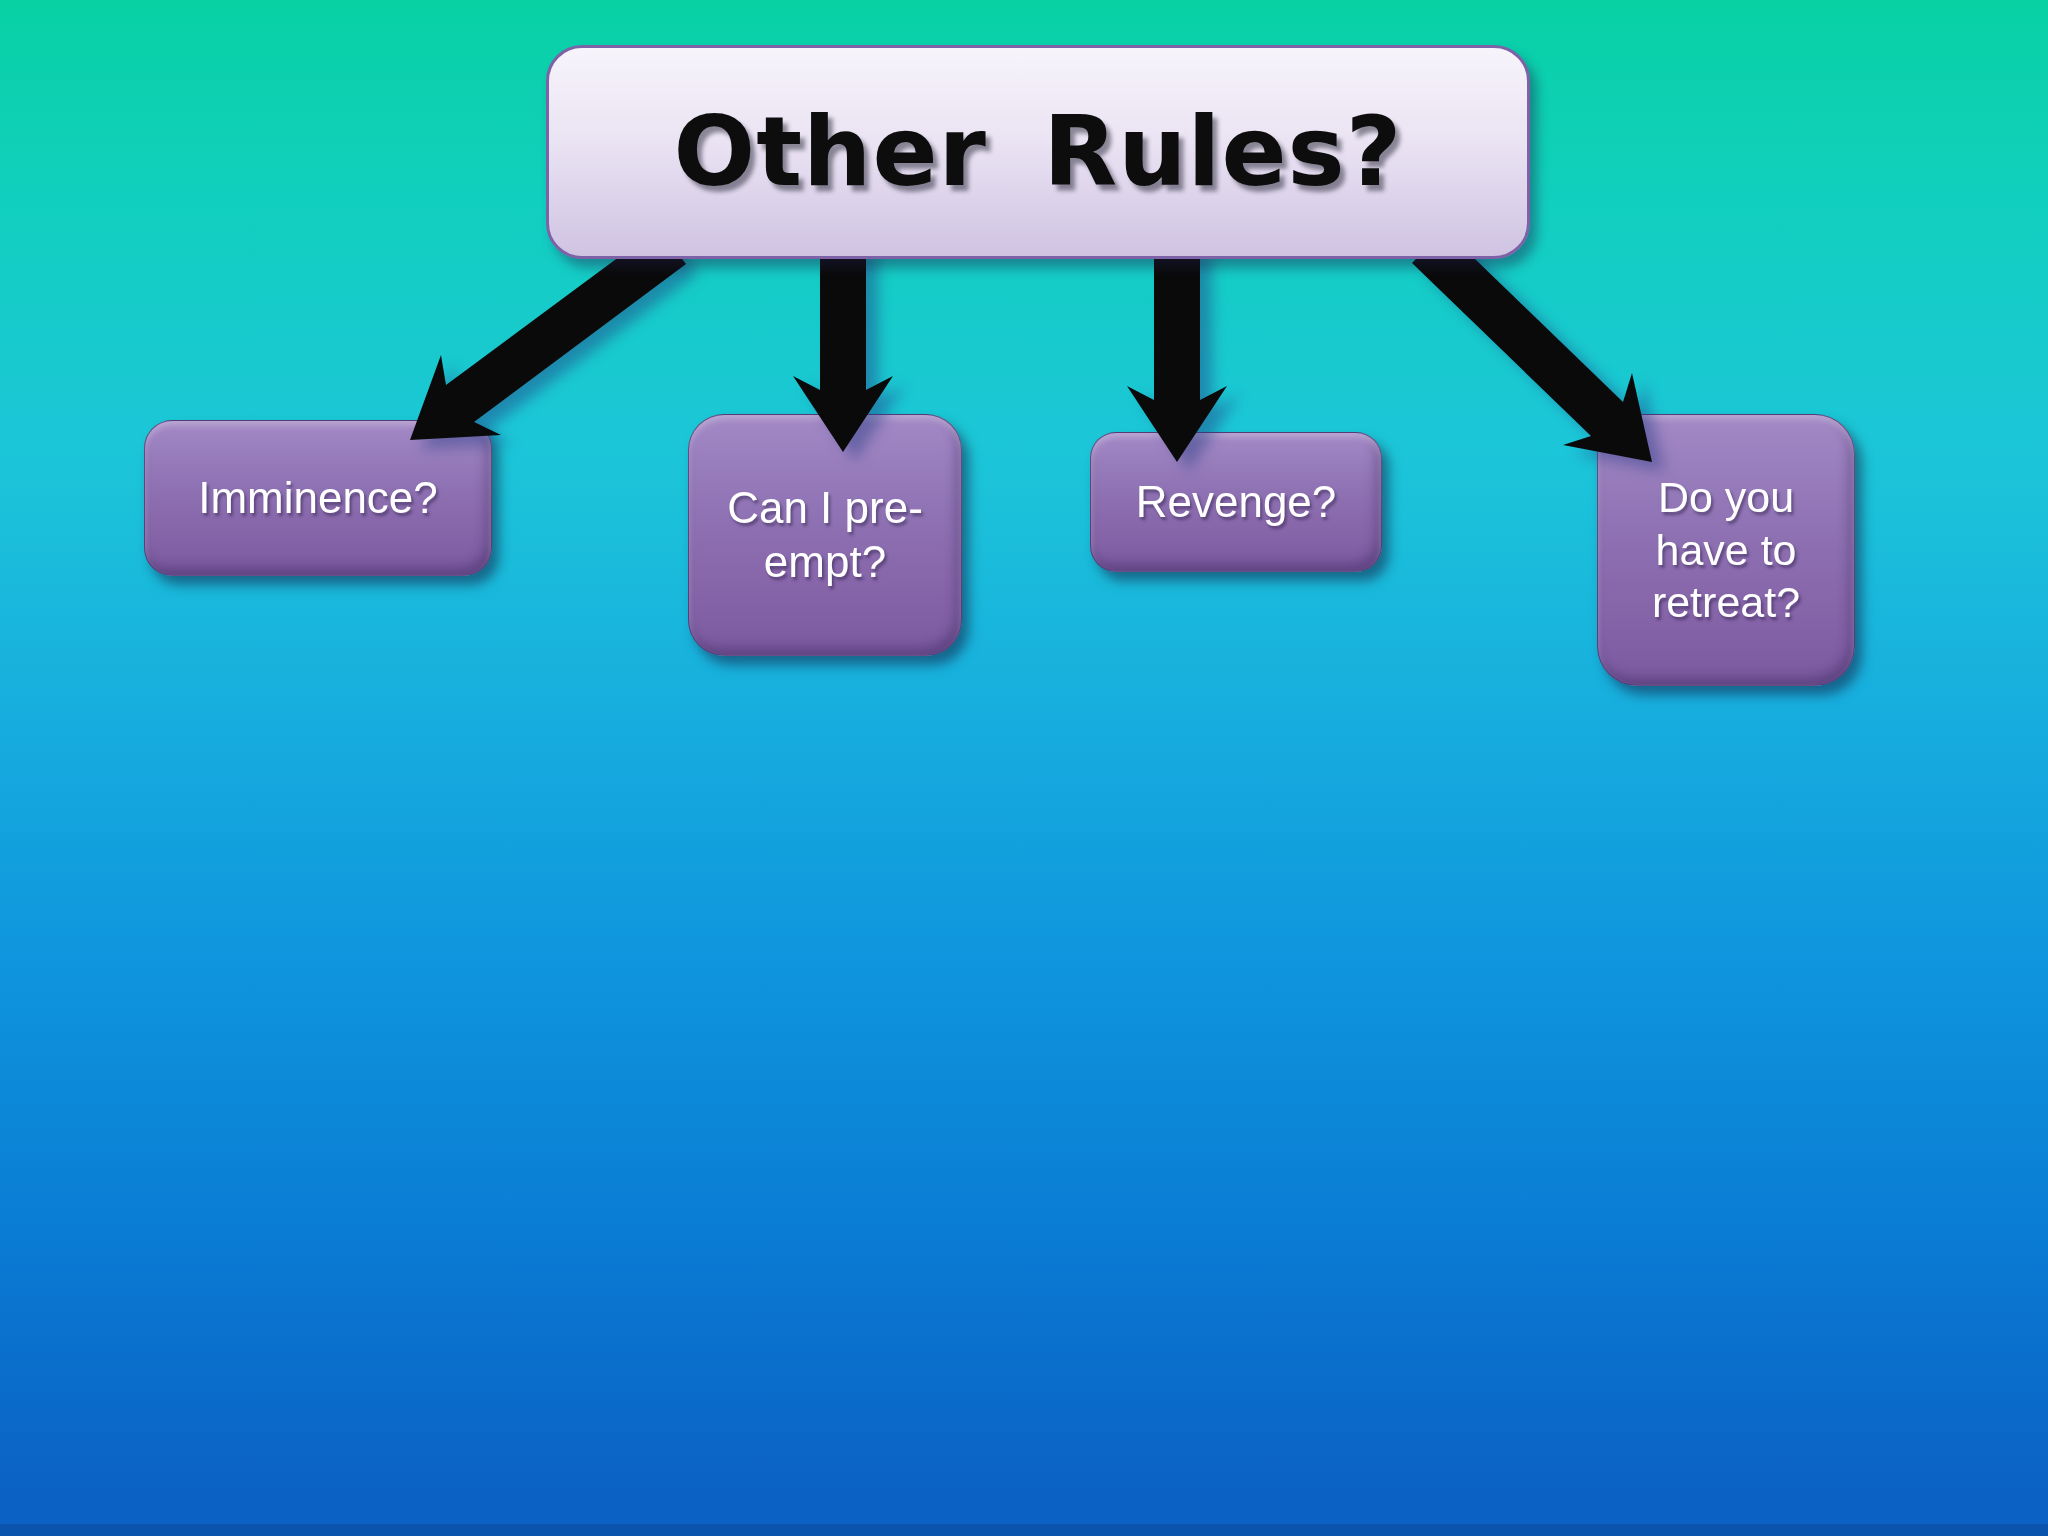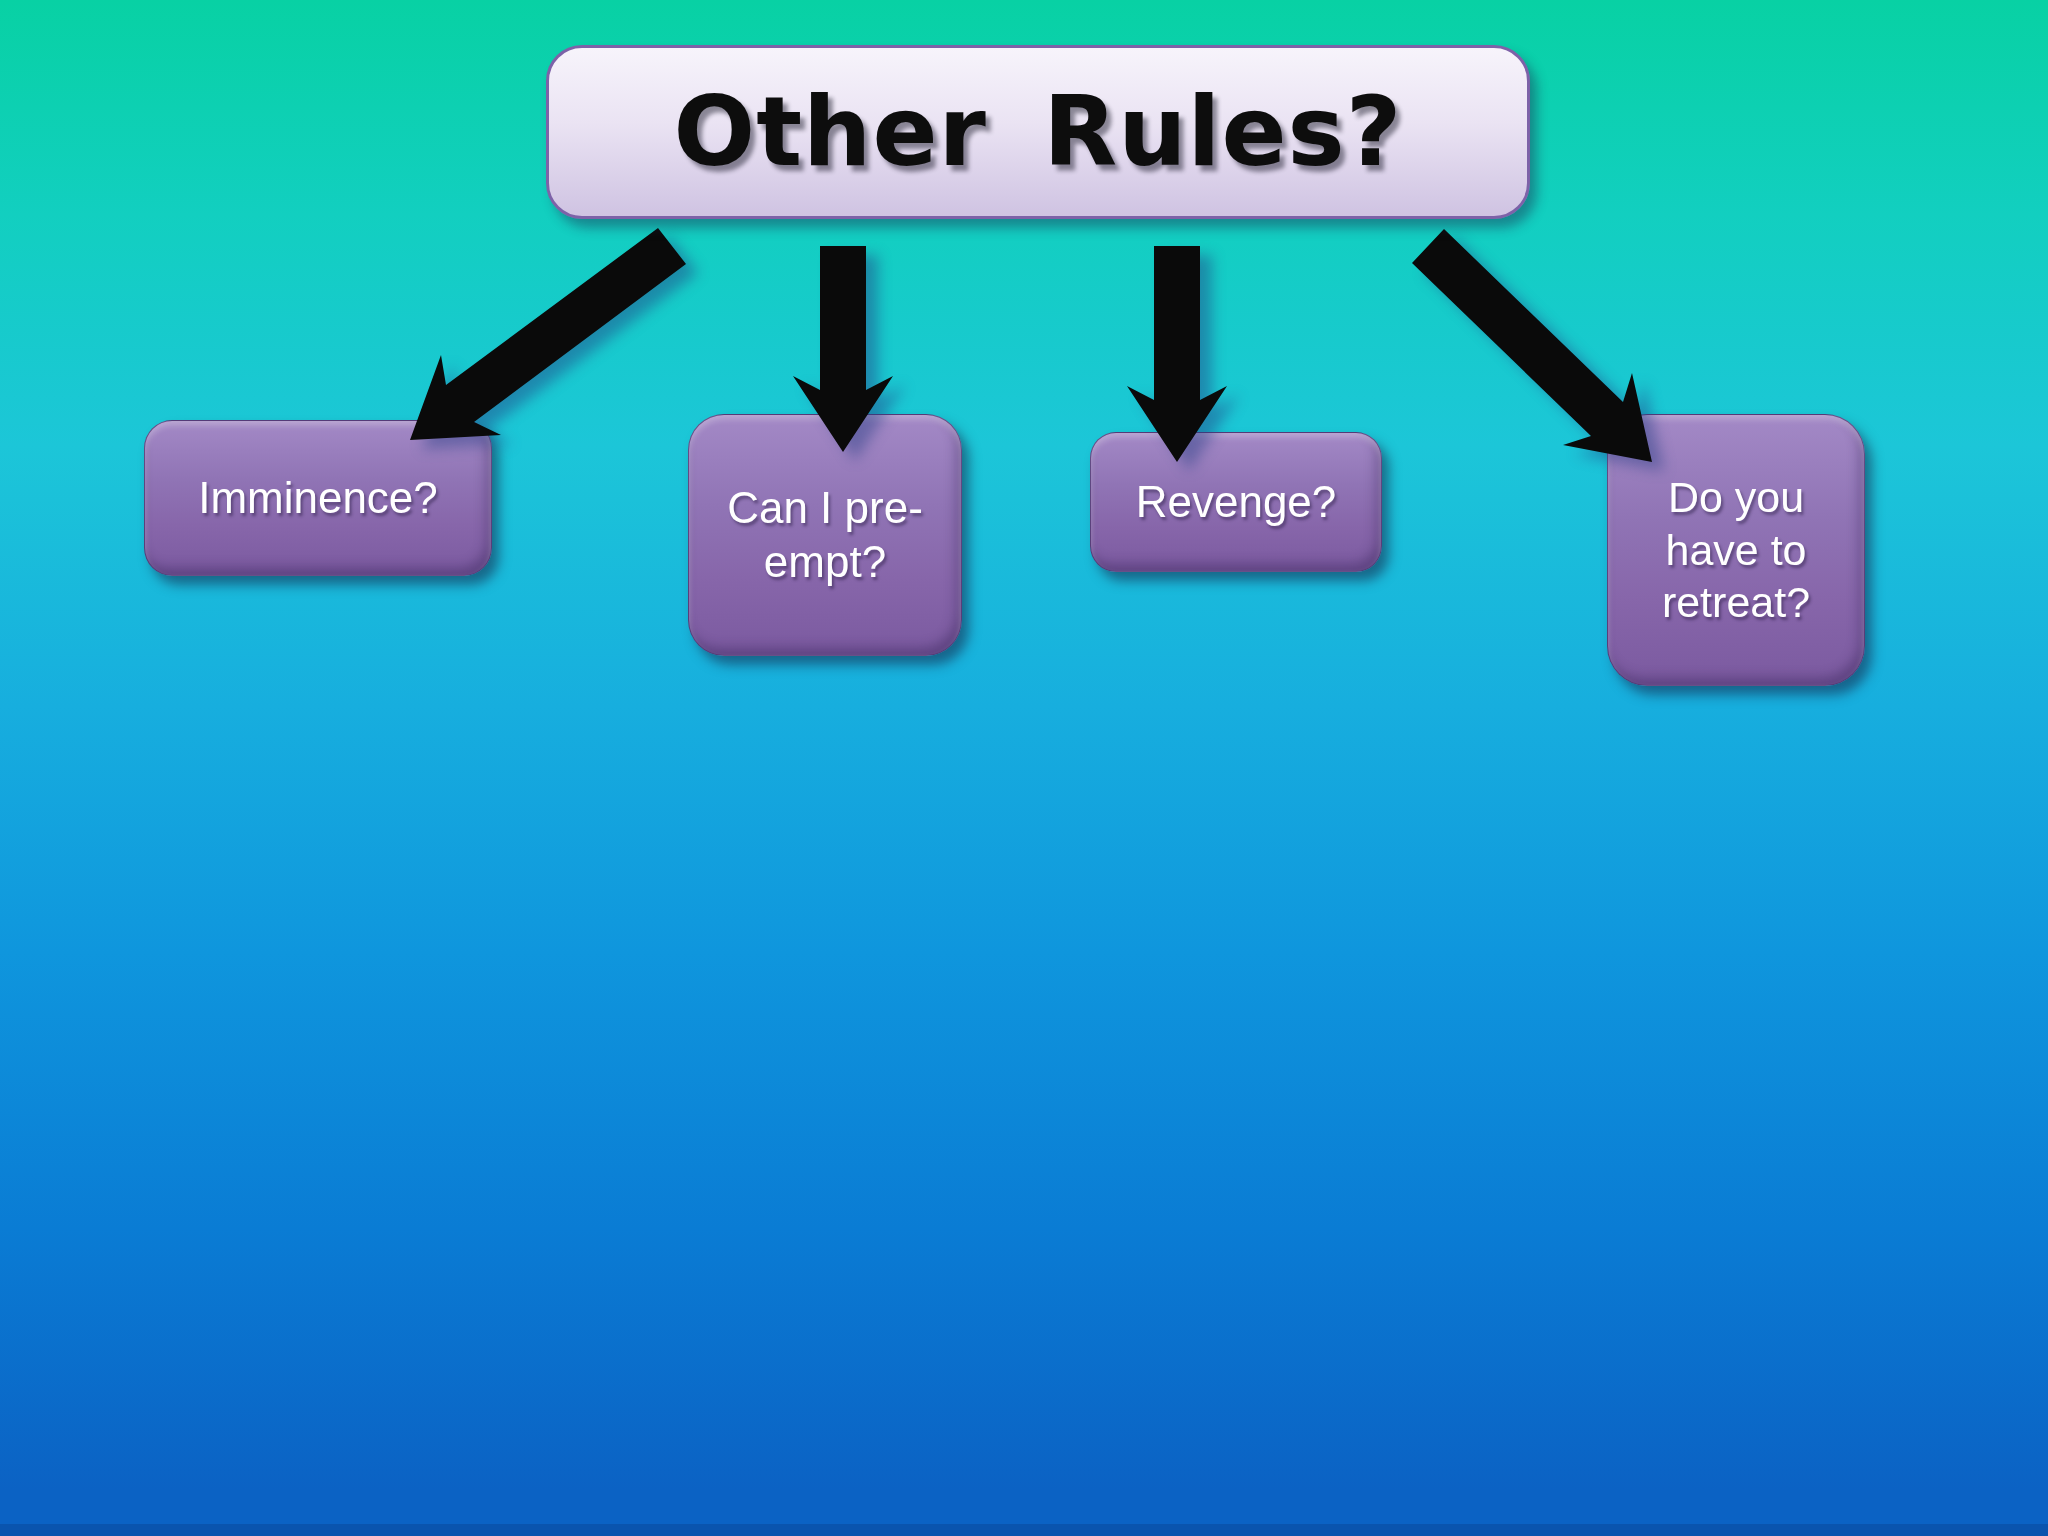--- a/index.html
+++ b/index.html
@@ -20,21 +20,21 @@
       #0b62c4 99.2%,
       var(--bg-strip, #0a54ae) 99.2%,
       var(--bg-strip, #0a54ae) 100%);
     overflow: hidden;
   }
 
   
   .title-box {
     position: absolute;
     left: 546px; top: 45px;
-    width: 984px; height: 174px;
+    width: 984px; height: 214px;
     box-sizing: border-box;
     border: 3px solid var(--title-border, #7d62a8);
     border-radius: 36px;
     background: linear-gradient(180deg,
       var(--title-fill-top, #f7f4fb) 0%,
       #eae3f3 45%,
       var(--title-fill-bottom, #cfc3e2) 100%);
     box-shadow: 7px 9px 12px rgba(30, 30, 70, 0.40);
     display: flex;
     align-items: center;
@@ -85,21 +85,21 @@
   .qnode-label {
     color: var(--node-text, #ffffff);
     font-size: 44px;
     line-height: 1.22;
     text-shadow: 2px 3px 3px rgba(30, 20, 55, 0.45);
   }
 
   .node-imminence { left: 144px;  top: 420px; width: 348px; height: 156px; border-radius: 28px; }
   .node-preempt   { left: 688px;  top: 414px; width: 274px; height: 242px; border-radius: 36px; padding: 0 10px; }
   .node-revenge   { left: 1090px; top: 432px; width: 292px; height: 140px; border-radius: 26px; }
-  .node-retreat   { left: 1597px; top: 414px; width: 258px; height: 272px; border-radius: 40px; padding: 0 48px; margin-left: 10px; }
+  .node-retreat   { left: 1597px; top: 414px; width: 258px; height: 272px; border-radius: 40px; padding: 0 48px; }
   .node-retreat .qnode-label { font-size: 43px; }
 </style>
 </head>
 <body>
 
 <div class="slide">
 
   <svg class="arrow-layer" width="2048" height="1536" viewBox="0 0 2048 1536" xmlns="http://www.w3.org/2000/svg">
       <polygon points="658,228 446,385 441,355 410,440 501,435 474,422 686,264" fill="#0a0a0a"></polygon>
       <polygon points="820,246 820,390 793,376 843,452 893,376 866,390 866,246" fill="#0a0a0a"></polygon>

